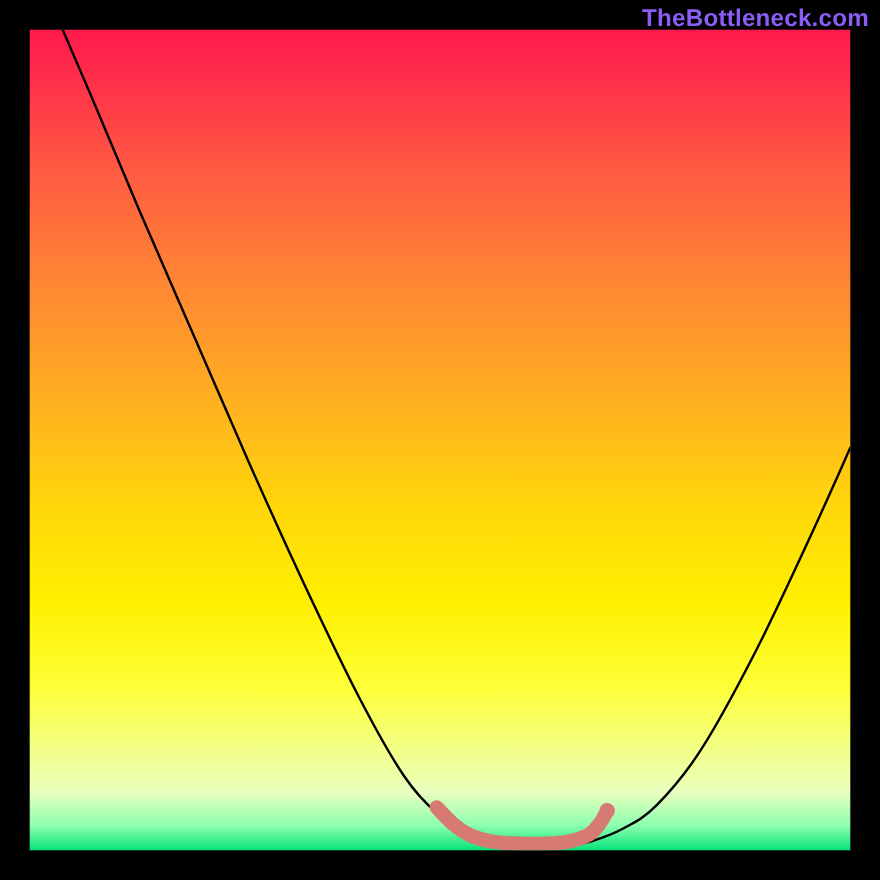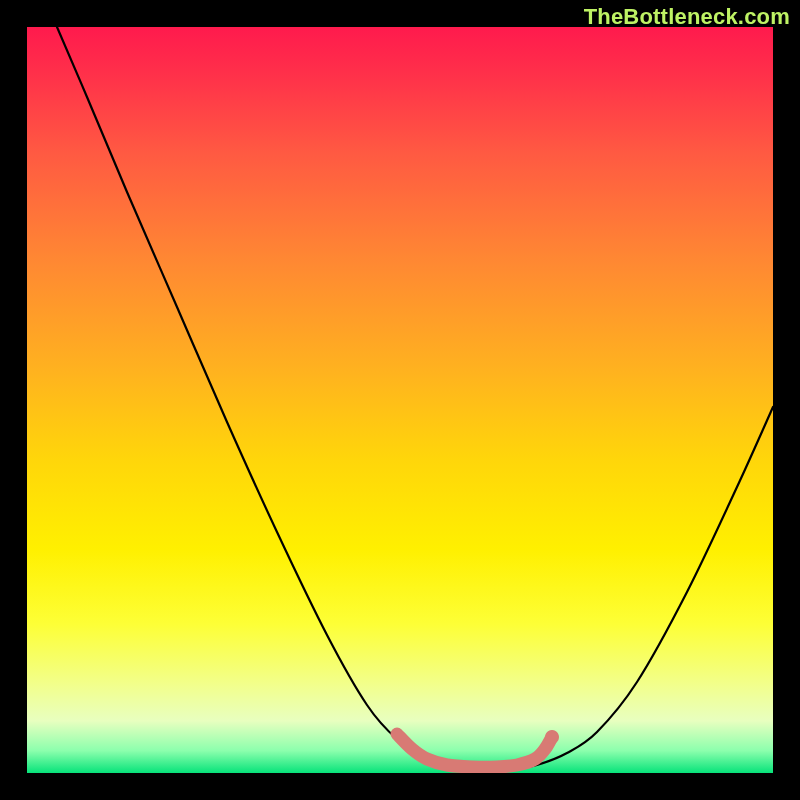--- a/index.html
+++ b/index.html
@@ -39,21 +39,21 @@
     );
   }
   svg.curve {
     position: absolute;
     inset: 0;
   }
   .watermark {
     position: absolute;
     top: 4px;
     right: 10px;
-    color: #bef264;
+    color: #8b5cf6;
     font-size: 22px;
     font-weight: 600;
     letter-spacing: 0.2px;
   }
 </style>
 </head>
 <body>
 
 <div class="frame">
   <div class="gradient"></div>

